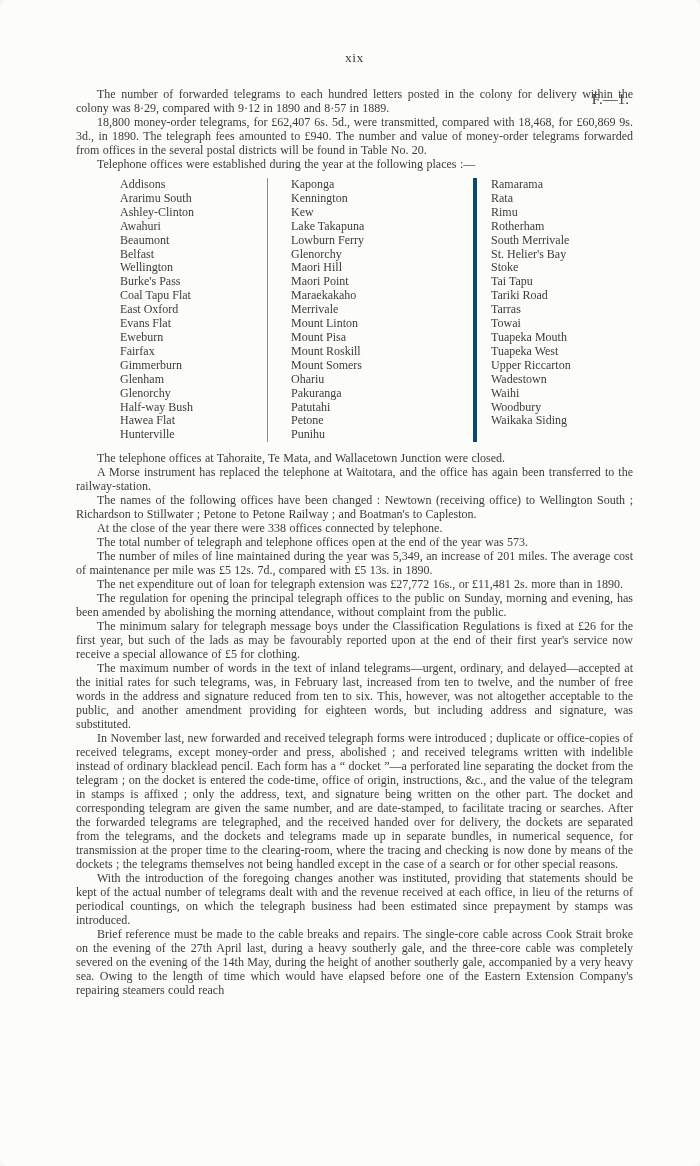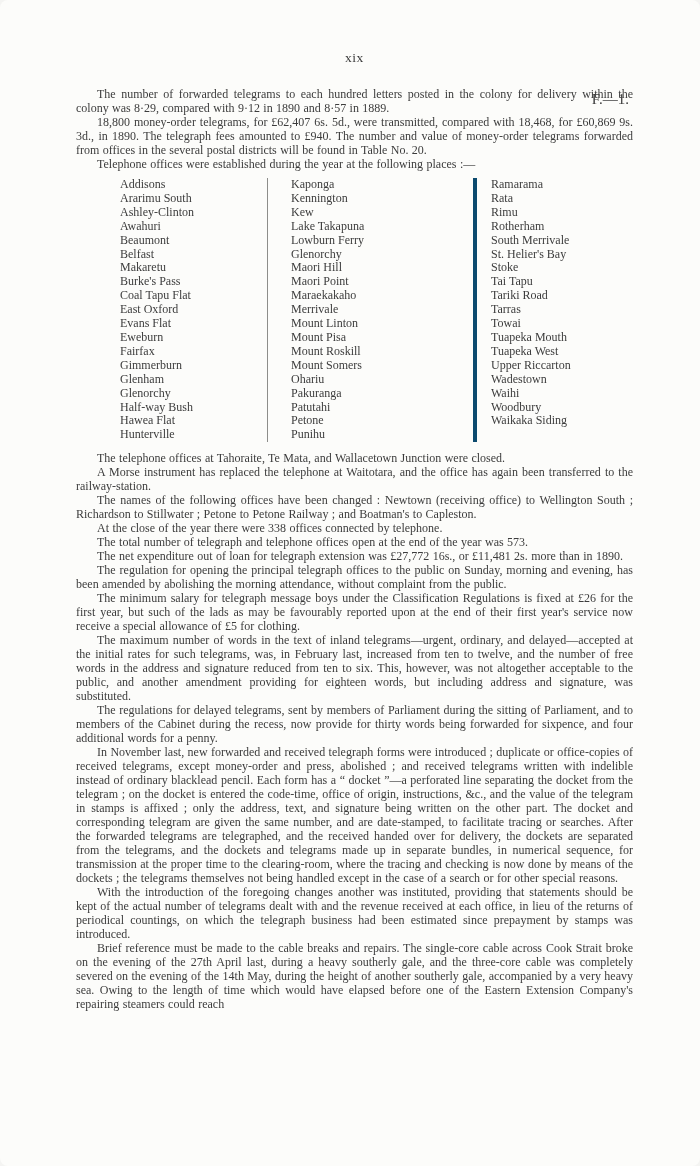--- a/index.html
+++ b/index.html
@@ -58,21 +58,21 @@
     <p class="para">Telephone offices were established during the year at the following places :—</p>
 
     <div class="offices">
       <div class="oc oc1">
         <div class="li">Addisons</div>
         <div class="li">Ararimu South</div>
         <div class="li">Ashley-Clinton</div>
         <div class="li">Awahuri</div>
         <div class="li">Beaumont</div>
         <div class="li">Belfast</div>
-        <div class="li">Makaretu</div>
+        <div class="li">Wellington</div>
         <div class="li">Burke's Pass</div>
         <div class="li">Coal Tapu Flat</div>
         <div class="li">East Oxford</div>
         <div class="li">Evans Flat</div>
         <div class="li">Eweburn</div>
         <div class="li">Fairfax</div>
         <div class="li">Gimmerburn</div>
         <div class="li">Glenham</div>
         <div class="li">Glenorchy</div>
         <div class="li">Half-way Bush</div>
@@ -120,23 +120,23 @@
         <div class="li">Woodbury</div>
         <div class="li">Waikaka Siding</div>
       </div>
     </div>
 
     <p class="para">The telephone offices at Tahoraite, Te Mata, and Wallacetown Junction were closed.</p>
     <p class="para">A Morse instrument has replaced the telephone at Waitotara, and the office has again been transferred to the railway-station.</p>
     <p class="para">The names of the following offices have been changed :  Newtown (receiving office) to Wellington South ;  Richardson to Stillwater ;  Petone to Petone Railway ;  and Boatman's to Capleston.</p>
     <p class="para">At the close of the year there were 338 offices connected by telephone.</p>
     <p class="para">The total number of telegraph and telephone offices open at the end of the year was 573.</p>
+    <p class="para">The number of miles of line maintained during the year was 5,349, an increase of 201 miles. The average cost of maintenance per mile was £5 12s. 7d., compared with £5 13s. in 1890.</p>
     <p class="para">The net expenditure out of loan for telegraph extension was £27,772 16s., or £11,481 2s. more than in 1890.</p>
     <p class="para">The regulation for opening the principal telegraph offices to the public on Sunday, morning and evening, has been amended by abolishing the morning attendance, without complaint from the public.</p>
     <p class="para">The minimum salary for telegraph message boys under the Classification Regulations is fixed at £26 for the first year, but such of the lads as may be favourably reported upon at the end of their first year's service now receive a special allowance of £5 for clothing.</p>
     <p class="para">The maximum number of words in the text of inland telegrams—urgent, ordinary, and delayed—accepted at the initial rates for such telegrams, was, in February last, increased from ten to twelve, and the number of free words in the address and signature reduced from ten to six.  This, however, was not altogether acceptable to the public, and another amendment providing for eighteen words, but including address and signature, was substituted.</p>
-    <p class="para">The regulations for delayed telegrams, sent by members of Parliament during the sitting of Parliament, and to members of the Cabinet during the recess, now provide for thirty words being forwarded for sixpence, and four additional words for a penny.</p>
     <p class="para">In November last, new forwarded and received telegraph forms were introduced ;  duplicate or office-copies of received telegrams, except money-order and press, abolished ;  and received telegrams written with indelible instead of ordinary blacklead pencil.  Each form has a “ docket ”—a perforated line separating the docket from the telegram ;  on the docket is entered the code-time, office of origin, instructions, &amp;c., and the value of the telegram in stamps is affixed ;  only the address, text, and signature being written on the other part.  The docket and corresponding telegram are given the same number, and are date-stamped, to facilitate tracing or searches.  After the forwarded telegrams are telegraphed, and the received handed over for delivery, the dockets are separated from the telegrams, and the dockets and telegrams made up in separate bundles, in numerical sequence, for transmission at the proper time to the clearing-room, where the tracing and checking is now done by means of the dockets ;  the telegrams themselves not being handled except in the case of a search or for other special reasons.</p>
     <p class="para">With the introduction of the foregoing changes another was instituted, providing that statements should be kept of the actual number of telegrams dealt with and the revenue received at each office, in lieu of the returns of periodical countings, on which the telegraph business had been estimated since prepayment by stamps was introduced.</p>
     <p class="para">Brief reference must be made to the cable breaks and repairs.  The single-core cable across Cook Strait broke on the evening of the 27th April last, during a heavy southerly gale, and the three-core cable was completely severed on the evening of the 14th May, during the height of another southerly gale, accompanied by a very heavy sea.  Owing to the length of time which would have elapsed before one of the Eastern Extension Company's repairing steamers could reach</p>
 
   </div>
 </div>
 
 </body></html>

